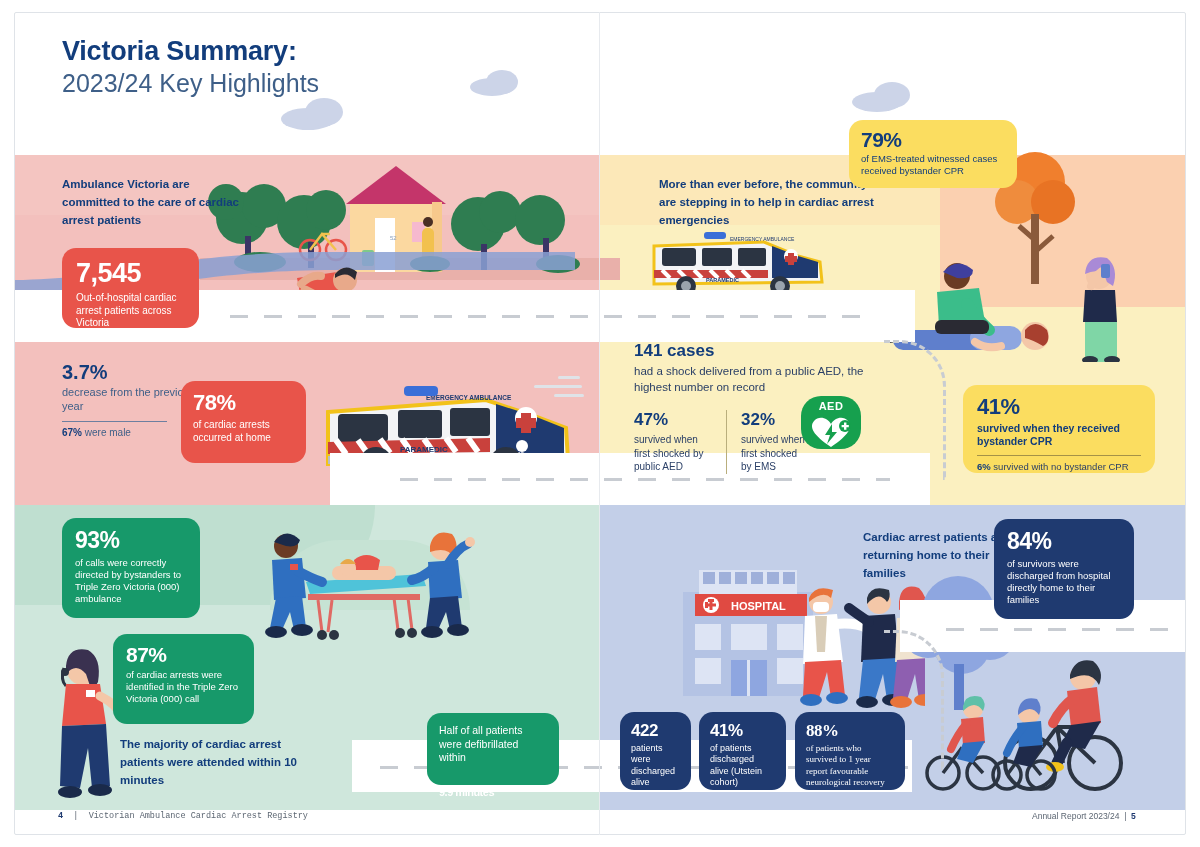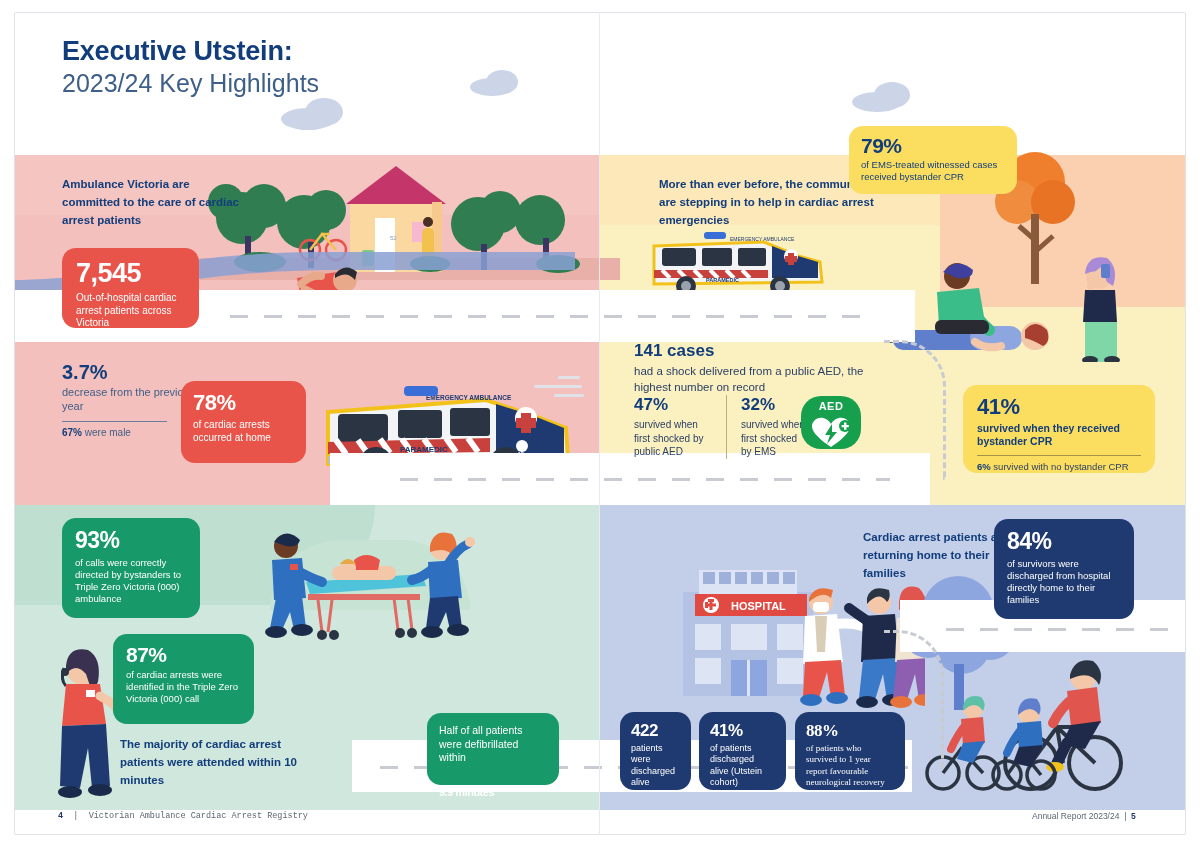--- a/index.html
+++ b/index.html
@@ -142,28 +142,28 @@
   .stat-37 .sub { font-size: 11px; color: #3e5f88; line-height: 1.25; margin-top: 4px; }
   .stat-37 .rule { height: 1px; background: #6d7fa0; margin: 7px 0 5px; width: 105px; }
   .stat-37 .foot { font-size: 10px; color: #3e5f88; }
   .stat-37 .foot b { color: #123d7c; }
 
   .card-78 { left: 181px; top: 381px; width: 125px; height: 82px; padding: 11px 12px 0; }
   .card-78 .big { font-size: 22px; }
   .card-78 .sub { font-size: 10px; margin-top: 5px; }
 
   
-  .card-79 { left: 849px; top: 126px; width: 168px; height: 68px; padding: 9px 12px 12px; }
+  .card-79 { left: 849px; top: 120px; width: 168px; height: 68px; padding: 9px 12px 12px; }
   .card-79 .big { font-size: 21px; }
   .card-79 .sub { font-size: 9.5px; margin-top: 3px; font-weight: normal; }
 
   .blk-141 { position: absolute; left: 634px; top: 341px; width: 260px; }
   .blk-141 .t1 { font-size: 17px; font-weight: bold; color: #123d7c; }
   .blk-141 .t2 { font-size: 11.5px; color: #2a3f66; line-height: 1.35; margin-top: 3px; }
-  .blk-141 .cols { display: flex; }
+  .blk-141 .cols { display: flex; margin-top: 15px; }
   .blk-141 .col { width: 80px; }
   .blk-141 .col.second {
     border-left: 1px solid #b9ae7c; padding-left: 14px; margin-left: 12px;
   }
   .blk-141 .num { font-size: 17px; font-weight: bold; color: #123d7c; }
   .blk-141 .lbl { font-size: 10px; color: #2a3f66; line-height: 1.35; margin-top: 3px; }
 
   .aed {
     position: absolute; left: 801px; top: 396px; width: 60px; height: 53px;
     background: #16a04e; border-radius: 20px;
@@ -541,21 +541,21 @@
   <div class="road road-seg-3"></div>
 
   <div class="dash dash-1"></div>
   <div class="dash-curve"></div>
   <div class="dash dash-2"></div>
   <div class="dash dash-3"></div>
   <div class="dash-curve-2"></div>
   <div class="dash dash-4"></div>
 
   <div class="header">
-    <div class="l1">Executive Utstein:</div>
+    <div class="l1">Victoria Summary:</div>
     <div class="l2">2023/24 Key Highlights</div>
   </div>
 
   <div class="hd-text hd-1">Ambulance Victoria are committed to the care of cardiac arrest patients</div>
 
   <div class="card c-red card-7545">
     <div class="big">7,545</div>
     <div class="sub">Out-of-hospital cardiac arrest patients across Victoria</div>
   </div>
 

